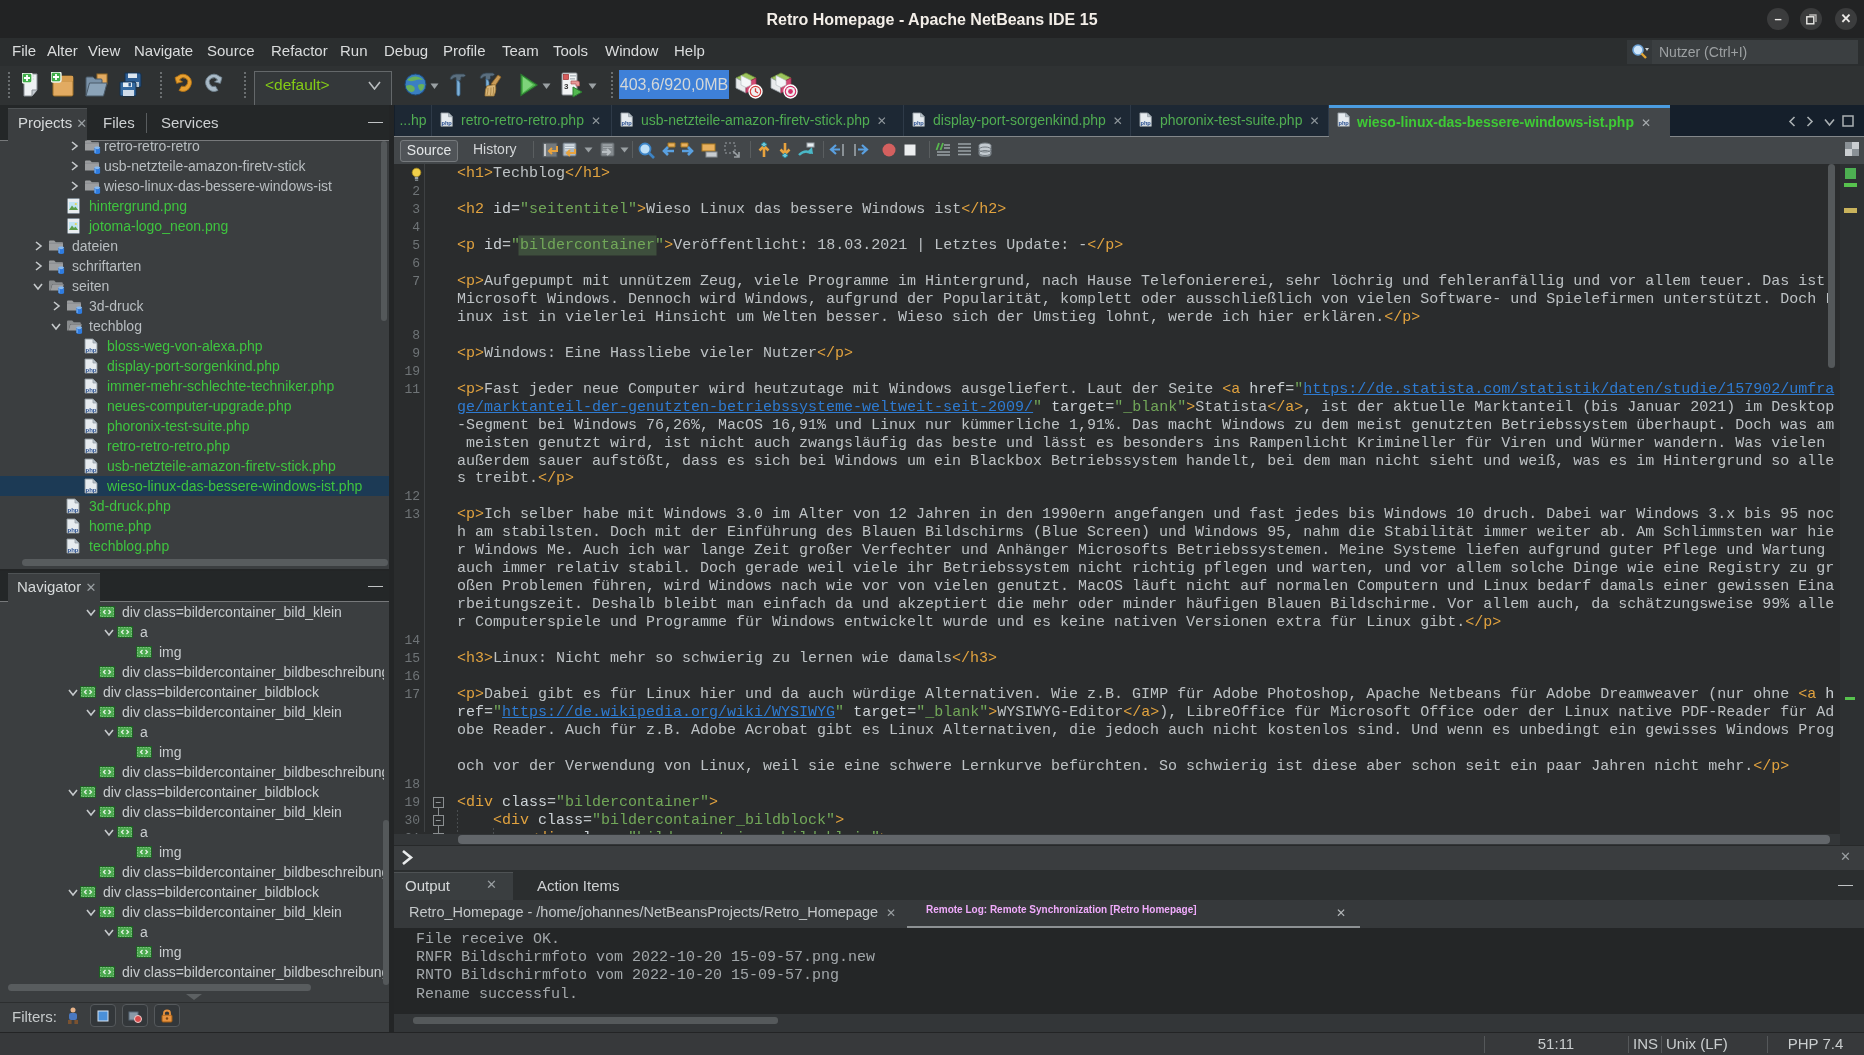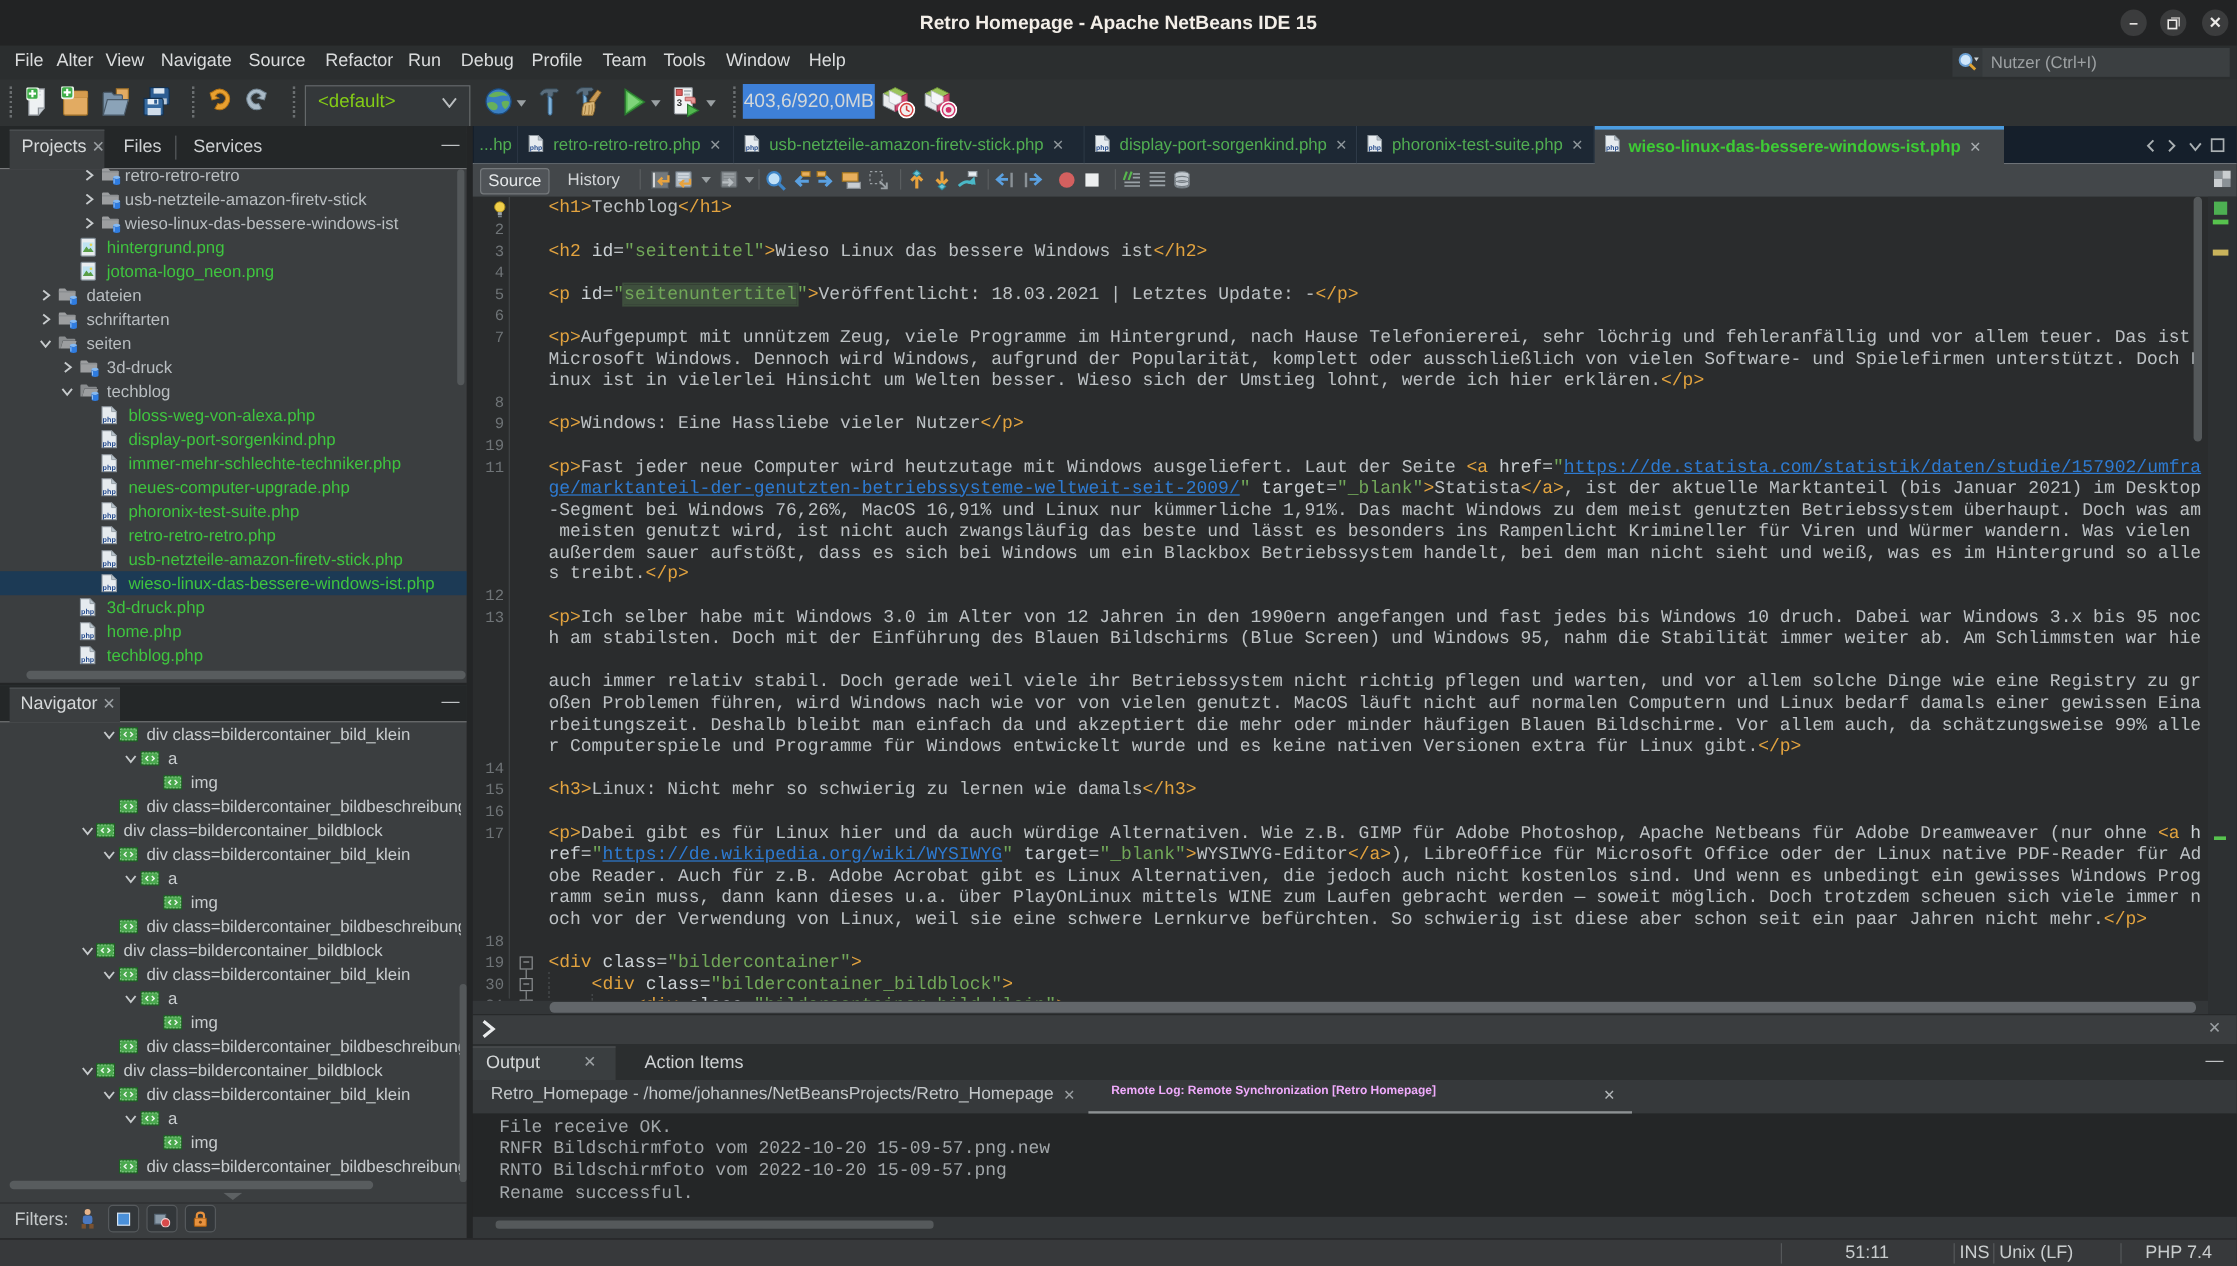--- a/index.html
+++ b/index.html
@@ -814,54 +814,54 @@
 </div>
 <div class="abs" style="left:394px;top:164px;width:1446px;height:681px;overflow:hidden">
       <div style="position:absolute;left:-394px;top:-164px;width:1864px;height:1055px">
 <div class="abs" style="left:394px;top:164px;width:28px"></div>
 <div class="cr" style="left:457px;top:165.00px"><span class="ct">&lt;h1&gt;</span><span class="cp">Techblog</span><span class="ct">&lt;/h1&gt;</span></div>
 <div class="gn" style="left:394px;top:182.97px">2</div>
 <div class="gn" style="left:394px;top:200.94px">3</div>
 <div class="cr" style="left:457px;top:200.94px"><span class="ct">&lt;h2</span><span class="cp"> </span><span class="ca">id</span><span class="cp">=</span><span class="cs">"seitentitel"</span><span class="ct">&gt;</span><span class="cp">Wieso Linux das bessere Windows ist</span><span class="ct">&lt;/h2&gt;</span></div>
 <div class="gn" style="left:394px;top:218.91px">4</div>
 <div class="gn" style="left:394px;top:236.88px">5</div>
-<div class="cr" style="left:457px;top:236.88px"><span class="ct">&lt;p</span><span class="cp"> </span><span class="ca">id</span><span class="cp">=</span><span class="cs">"</span><span class="ch">seitenuntertitel</span><span class="cs">"</span><span class="ct">&gt;</span><span class="cp">Veröffentlicht: 18.03.2021 | Letztes Update: -</span><span class="ct">&lt;/p&gt;</span></div>
+<div class="cr" style="left:457px;top:236.88px"><span class="ct">&lt;p</span><span class="cp"> </span><span class="ca">id</span><span class="cp">=</span><span class="cs">"</span><span class="ch">bildercontainer</span><span class="cs">"</span><span class="ct">&gt;</span><span class="cp">Veröffentlicht: 18.03.2021 | Letztes Update: -</span><span class="ct">&lt;/p&gt;</span></div>
 <div class="gn" style="left:394px;top:254.85px">6</div>
 <div class="gn" style="left:394px;top:272.82px">7</div>
 <div class="cr" style="left:457px;top:272.82px"><span class="ct">&lt;p&gt;</span><span class="cp">Aufgepumpt mit unnützem Zeug, viele Programme im Hintergrund, nach Hause Telefoniererei, sehr löchrig und fehleranfällig und vor allem teuer. Das ist </span></div>
 <div class="cr" style="left:457px;top:290.79px"><span class="cp">Microsoft Windows. Dennoch wird Windows, aufgrund der Popularität, komplett oder ausschließlich von vielen Software- und Spielefirmen unterstützt. Doch L</span></div>
 <div class="cr" style="left:457px;top:308.76px"><span class="cp">inux ist in vielerlei Hinsicht um Welten besser. Wieso sich der Umstieg lohnt, werde ich hier erklären.</span><span class="ct">&lt;/p&gt;</span></div>
 <div class="gn" style="left:394px;top:326.73px">8</div>
 <div class="gn" style="left:394px;top:344.70px">9</div>
 <div class="cr" style="left:457px;top:344.70px"><span class="ct">&lt;p&gt;</span><span class="cp">Windows: Eine Hassliebe vieler Nutzer</span><span class="ct">&lt;/p&gt;</span></div>
 <div class="gn" style="left:394px;top:362.67px">19</div>
 <div class="gn" style="left:394px;top:380.64px">11</div>
 <div class="cr" style="left:457px;top:380.64px"><span class="ct">&lt;p&gt;</span><span class="cp">Fast jeder neue Computer wird heutzutage mit Windows ausgeliefert. Laut der Seite </span><span class="ct">&lt;a</span><span class="cp"> </span><span class="ca">href</span><span class="cp">=</span><span class="cs">"</span><span class="cl">https://de.statista.com/statistik/daten/studie/157902/umfra</span></div>
 <div class="cr" style="left:457px;top:398.61px"><span class="cl">ge/marktanteil-der-genutzten-betriebssysteme-weltweit-seit-2009/</span><span class="cs">"</span><span class="cp"> </span><span class="ca">target</span><span class="cp">=</span><span class="cs">"_blank"</span><span class="ct">&gt;</span><span class="cp">Statista</span><span class="ct">&lt;/a&gt;</span><span class="cp">, ist der aktuelle Marktanteil (bis Januar 2021) im Desktop</span></div>
 <div class="cr" style="left:457px;top:416.58px"><span class="cp">-Segment bei Windows 76,26%, MacOS 16,91% und Linux nur kümmerliche 1,91%. Das macht Windows zu dem meist genutzten Betriebssystem überhaupt. Doch was am</span></div>
 <div class="cr" style="left:457px;top:452.52px"><span class="cp">außerdem sauer aufstößt, dass es sich bei Windows um ein Blackbox Betriebssystem handelt, bei dem man nicht sieht und weiß, was es im Hintergrund so alle</span></div>
 <div class="cr" style="left:457px;top:434.55px"><span class="cp"> meisten genutzt wird, ist nicht auch zwangsläufig das beste und lässt es besonders ins Rampenlicht Krimineller für Viren und Würmer wandern. Was vielen </span></div>
 <div class="cr" style="left:457px;top:470.49px"><span class="cp">s treibt.</span><span class="ct">&lt;/p&gt;</span></div>
 <div class="gn" style="left:394px;top:488.46px">12</div>
 <div class="gn" style="left:394px;top:506.43px">13</div>
 <div class="cr" style="left:457px;top:506.43px"><span class="ct">&lt;p&gt;</span><span class="cp">Ich selber habe mit Windows 3.0 im Alter von 12 Jahren in den 1990ern angefangen und fast jedes bis Windows 10 druch. Dabei war Windows 3.x bis 95 noc</span></div>
 <div class="cr" style="left:457px;top:524.40px"><span class="cp">h am stabilsten. Doch mit der Einführung des Blauen Bildschirms (Blue Screen) und Windows 95, nahm die Stabilität immer weiter ab. Am Schlimmsten war hie</span></div>
+<div class="cr" style="left:457px;top:542.37px"><span class="cp">r Windows Me. Auch ich war lange Zeit großer Verfechter und Anhänger Microsofts Betriebssystemen. Meine Systeme liefen aufgrund guter Pflege und Wartung </span></div>
 <div class="cr" style="left:457px;top:560.34px"><span class="cp">auch immer relativ stabil. Doch gerade weil viele ihr Betriebssystem nicht richtig pflegen und warten, und vor allem solche Dinge wie eine Registry zu gr</span></div>
 <div class="cr" style="left:457px;top:578.31px"><span class="cp">oßen Problemen führen, wird Windows nach wie vor von vielen genutzt. MacOS läuft nicht auf normalen Computern und Linux bedarf damals einer gewissen Eina</span></div>
 <div class="cr" style="left:457px;top:596.28px"><span class="cp">rbeitungszeit. Deshalb bleibt man einfach da und akzeptiert die mehr oder minder häufigen Blauen Bildschirme. Vor allem auch, da schätzungsweise 99% alle</span></div>
 <div class="cr" style="left:457px;top:614.25px"><span class="cp">r Computerspiele und Programme für Windows entwickelt wurde und es keine nativen Versionen extra für Linux gibt.</span><span class="ct">&lt;/p&gt;</span></div>
 <div class="gn" style="left:394px;top:632.22px">14</div>
 <div class="gn" style="left:394px;top:650.19px">15</div>
 <div class="cr" style="left:457px;top:650.19px"><span class="ct">&lt;h3&gt;</span><span class="cp">Linux: Nicht mehr so schwierig zu lernen wie damals</span><span class="ct">&lt;/h3&gt;</span></div>
 <div class="gn" style="left:394px;top:668.16px">16</div>
 <div class="gn" style="left:394px;top:686.13px">17</div>
 <div class="cr" style="left:457px;top:686.13px"><span class="ct">&lt;p&gt;</span><span class="cp">Dabei gibt es für Linux hier und da auch würdige Alternativen. Wie z.B. GIMP für Adobe Photoshop, Apache Netbeans für Adobe Dreamweaver (nur ohne </span><span class="ct">&lt;a</span><span class="cp"> </span><span class="ca">h</span></div>
 <div class="cr" style="left:457px;top:704.10px"><span class="ca">ref</span><span class="cp">=</span><span class="cs">"</span><span class="cl">https://de.wikipedia.org/wiki/WYSIWYG</span><span class="cs">"</span><span class="cp"> </span><span class="ca">target</span><span class="cp">=</span><span class="cs">"_blank"</span><span class="ct">&gt;</span><span class="cp">WYSIWYG-Editor</span><span class="ct">&lt;/a&gt;</span><span class="cp">), LibreOffice für Microsoft Office oder der Linux native PDF-Reader für Ad</span></div>
 <div class="cr" style="left:457px;top:722.07px"><span class="cp">obe Reader. Auch für z.B. Adobe Acrobat gibt es Linux Alternativen, die jedoch auch nicht kostenlos sind. Und wenn es unbedingt ein gewisses Windows Prog</span></div>
-<div class="cr" style="left:457px;top:740.04px"><span class="cp">ramm sein muss, dann kann dieses u.a. über PlayOnLinux mittels WINE zum Laufen gebracht werden — soweit möglich. Doch trotzdem scheuen sich viele immer n</span></div>
 <div class="cr" style="left:457px;top:758.01px"><span class="cp">och vor der Verwendung von Linux, weil sie eine schwere Lernkurve befürchten. So schwierig ist diese aber schon seit ein paar Jahren nicht mehr.</span><span class="ct">&lt;/p&gt;</span></div>
 <div class="gn" style="left:394px;top:775.98px">18</div>
 <div class="gn" style="left:394px;top:793.95px">19</div>
 <div class="cr" style="left:457px;top:793.95px"><span class="ct">&lt;div</span><span class="cp"> </span><span class="ca">class</span><span class="cp">=</span><span class="cs">"bildercontainer"</span><span class="ct">&gt;</span></div>
 <div class="gn" style="left:394px;top:811.92px">30</div>
 <div class="cr" style="left:457px;top:811.92px"><span class="cp">    </span><span class="ct">&lt;div</span><span class="cp"> </span><span class="ca">class</span><span class="cp">=</span><span class="cs">"bildercontainer_bildblock"</span><span class="ct">&gt;</span></div>
 <div class="gn" style="left:394px;top:829.89px">21</div>
 <div class="cr" style="left:457px;top:829.89px"><span class="cp">        </span><span class="ct">&lt;div</span><span class="cp"> </span><span class="ca">class</span><span class="cp">=</span><span class="cs">"bildercontainer_bild_klein"</span><span class="ct">&gt;</span></div>
 <svg style="position:absolute;left:410px;top:167px" width="13" height="15" viewBox="0 0 13 15">
           <circle cx="6.5" cy="5.5" r="4.3" fill="#f0cf4a" stroke="#a98c1c" stroke-width="0.8"></circle>

